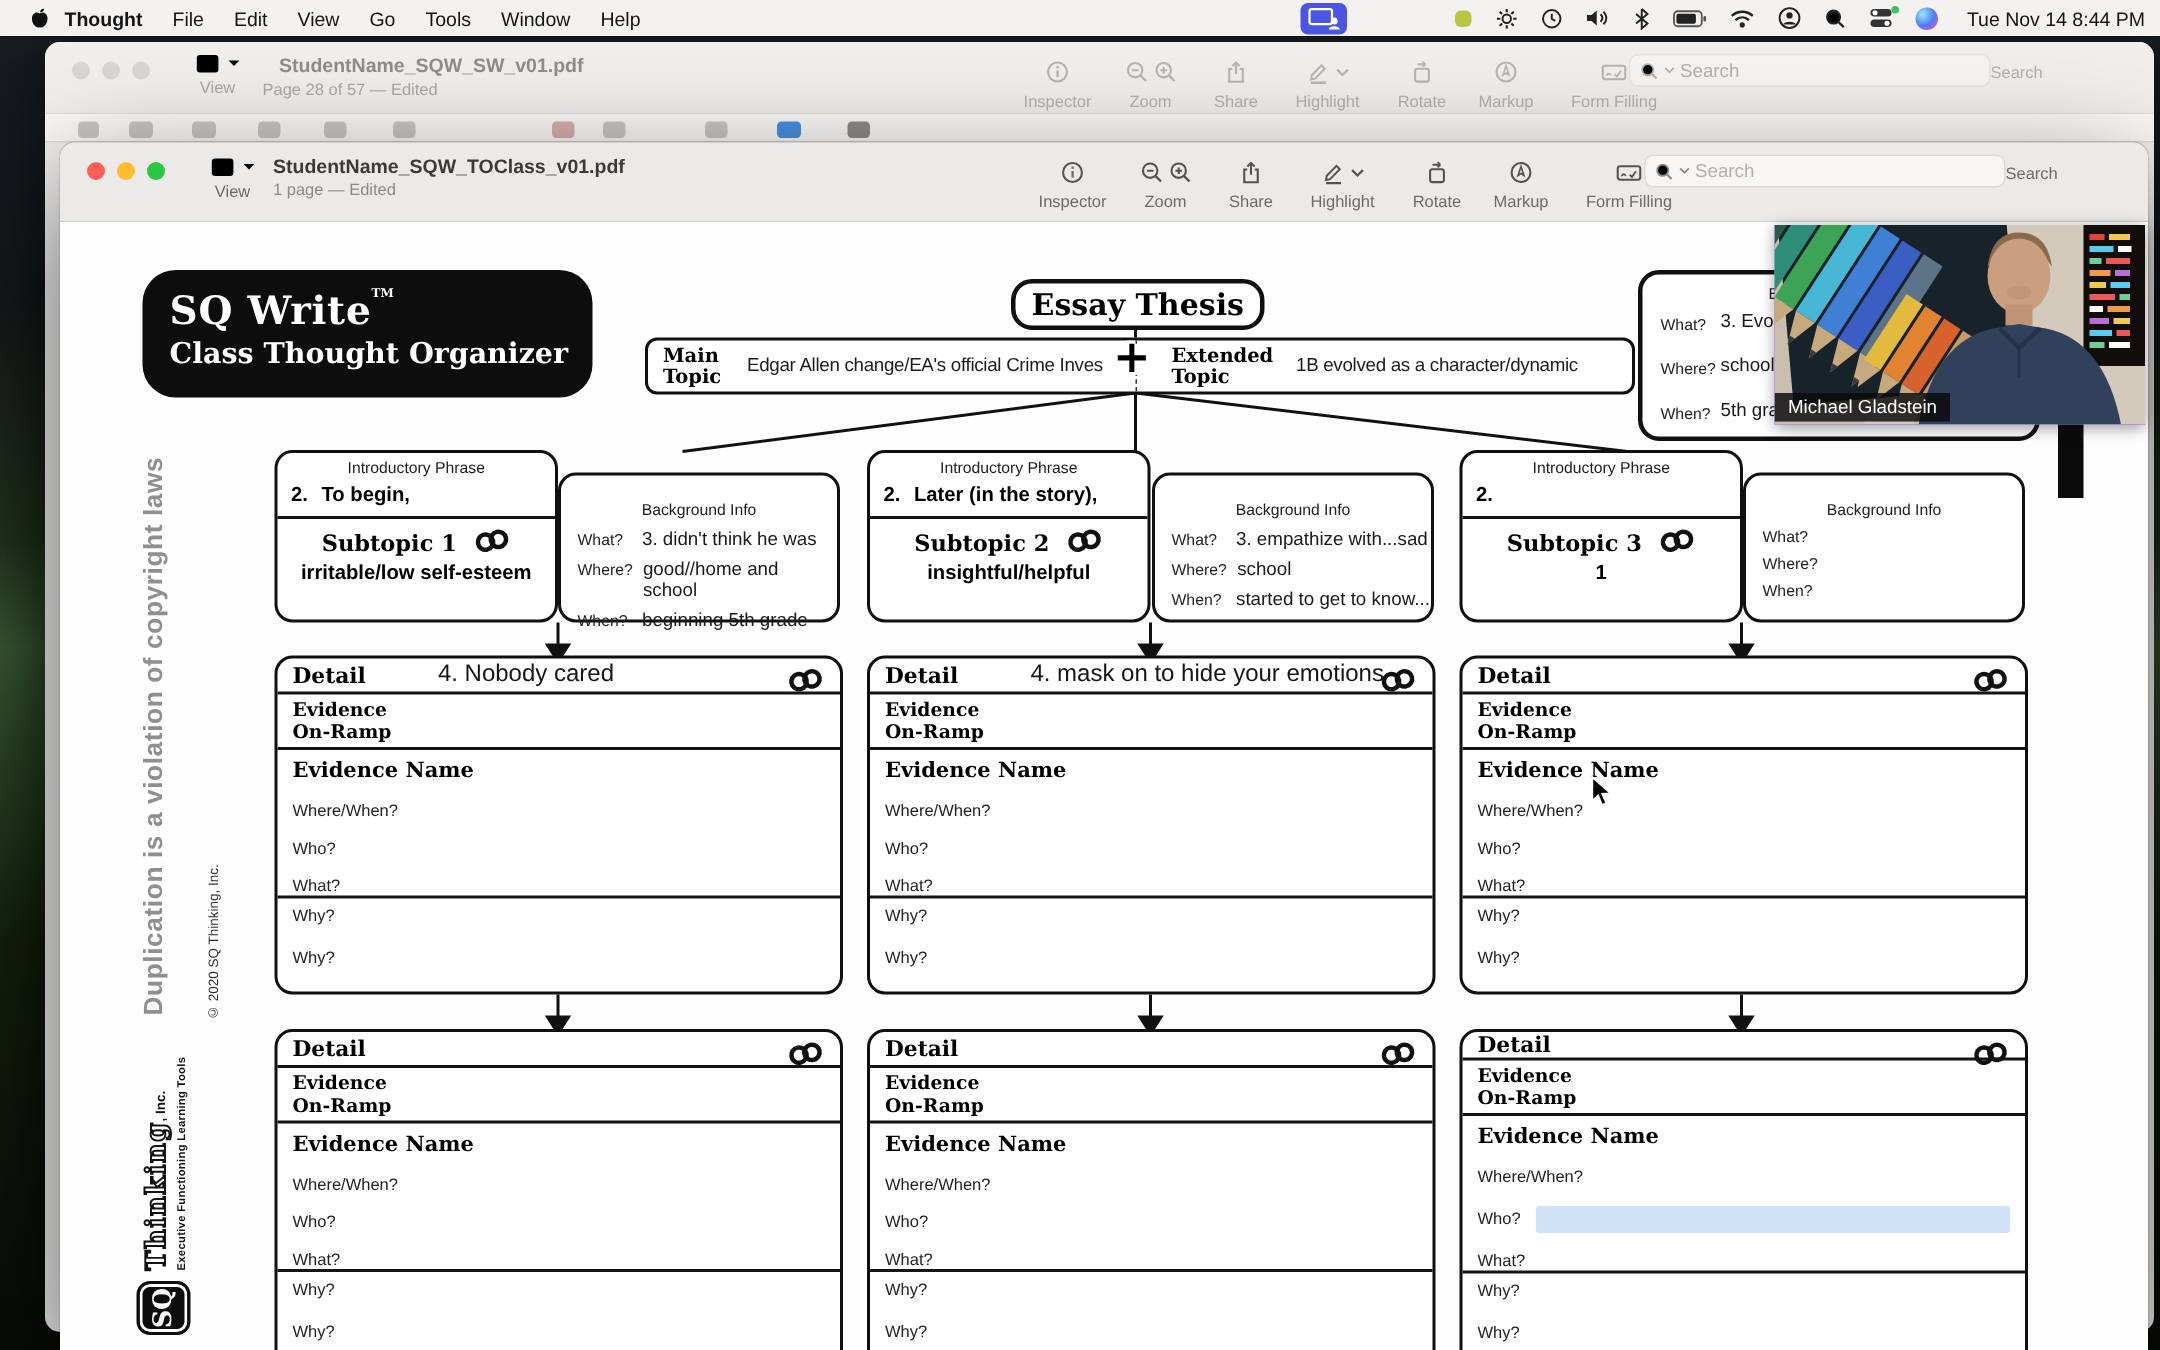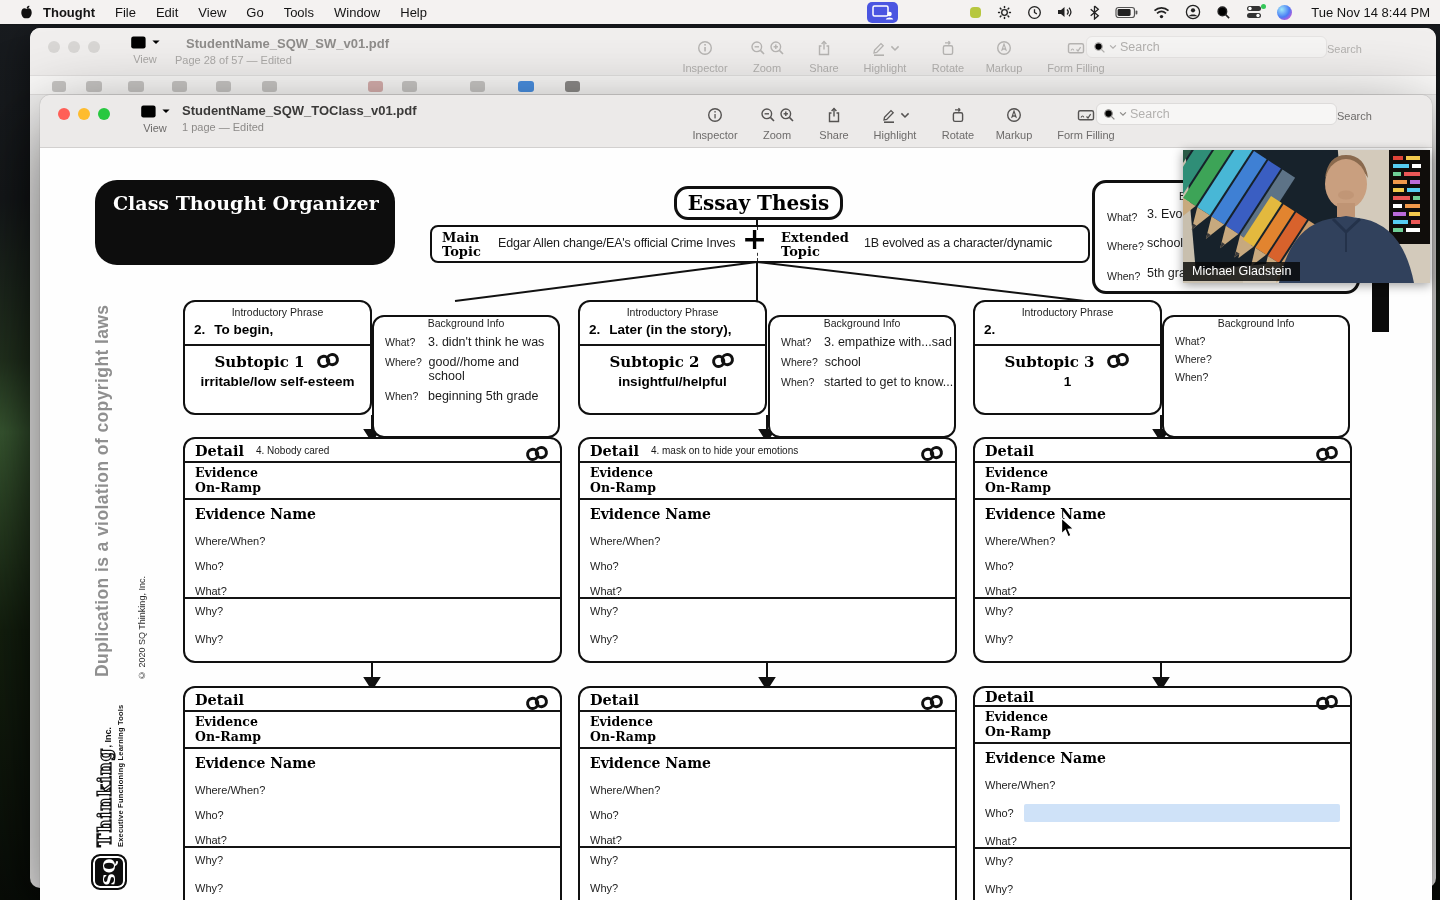--- a/index.html
+++ b/index.html
@@ -104,29 +104,29 @@
   .q-val { font-size:12.5px; color:#1a1a1a; }
 
   .introbox { width:189px; height:115px; top:152px; z-index:2; }
   .ib-toplabel { text-align:center; font-size:10.5px; color:#1d1d1d; margin-top:4px; }
   .ib-phrase { position:absolute; left:9px; top:20px; font-size:13.5px; font-weight:700; display:flex; gap:9px; }
   .ib-div { position:absolute; left:0; right:0; top:42px; border-top:2px solid #141414; }
   .ib-title { position:absolute; top:50px; width:100%; text-align:center; font-size:15px; }
   .ib-title svg { vertical-align:-2px; margin-left:10px; }
   .ib-val { position:absolute; top:72px; width:100%; text-align:center; font-size:13.5px; font-weight:700; }
 
-  .bgbox { width:188px; height:123px; top:167px; z-index:1; padding-top:0; }
+  .bgbox { width:188px; height:100px; top:167px; z-index:1; padding-top:17px; }
   .bg-head { text-align:center; font-size:10.5px; color:#1d1d1d; }
   .bg-row { display:flex; align-items:baseline; margin:6px 0 0 11px; gap:7px; }
   .bg-row .q-label { min-width:36px; }
 
   .detail { width:379px; height:226px; display:flex; flex-direction:column; z-index:2; }
-  .d-head { height:28px; border-bottom:2px solid #141414; display:flex; align-items:center; padding:0 10px; position:relative; }
+  .d-head { height:28px; border-bottom:2px solid #141414; display:flex; align-items:center; padding:0 10px; position:relative;gap:36px; }
   .d-title { font-size:14.5px; }
-  .d-note { font-size:10px; margin-left:12px; color:#161616; }
+  .d-note { font-size:16px; margin-left:12px; color:#161616; }
   .d-chain { position:absolute; right:10px; top:6px; }
   .d-onramp { height:37px; border-bottom:2px solid #141414; padding:3px 10px; font-size:12.5px; line-height:1.18; }
   .d-name { height:106px; border-bottom:2px solid #141414; padding:6px 10px 0; position:relative; }
   .d-en { font-size:14px; }
   .d-q { font-size:11px; color:#222; margin-top:13px; display:flex; align-items:center; gap:10px; }
   .d-why { flex:1; padding:6px 10px 16px; }
   .d-why .d-q { margin-top:0; }
   .d-why .d-q + .d-q { margin-top:16px; }
   .hl-field { width:322px; height:18px; background:#cfe2f8; border-radius:2px; }
 
@@ -551,20 +551,21 @@
           <line x1="332" y1="515" x2="332" y2="531"></line>
             <polygon points="325,530 339,530 332,541"></polygon>
           <line x1="727" y1="515" x2="727" y2="531"></line>
             <polygon points="720,530 734,530 727,541"></polygon>
           <line x1="1121" y1="515" x2="1121" y2="531"></line>
             <polygon points="1114,530 1128,530 1121,541"></polygon>
         </g>
       </svg>
 
       <div class="brandbox serif">
+        <div class="brand1"><span>SQ Write</span><sup>TM</sup></div>
         <div class="brand2">Class Thought Organizer</div>
       </div>
 
       <div class="box essay serif">
           <span>Essay Thesis</span>
         </div>
 
       <div class="box thesisbar">
         <span class="tb-label serif" style="left:10px;top:4px;width:52px">Main Topic</span>
         <span class="tb-val" style="left:66px;top:9px">Edgar Allen change/EA's official Crime Inves</span>

